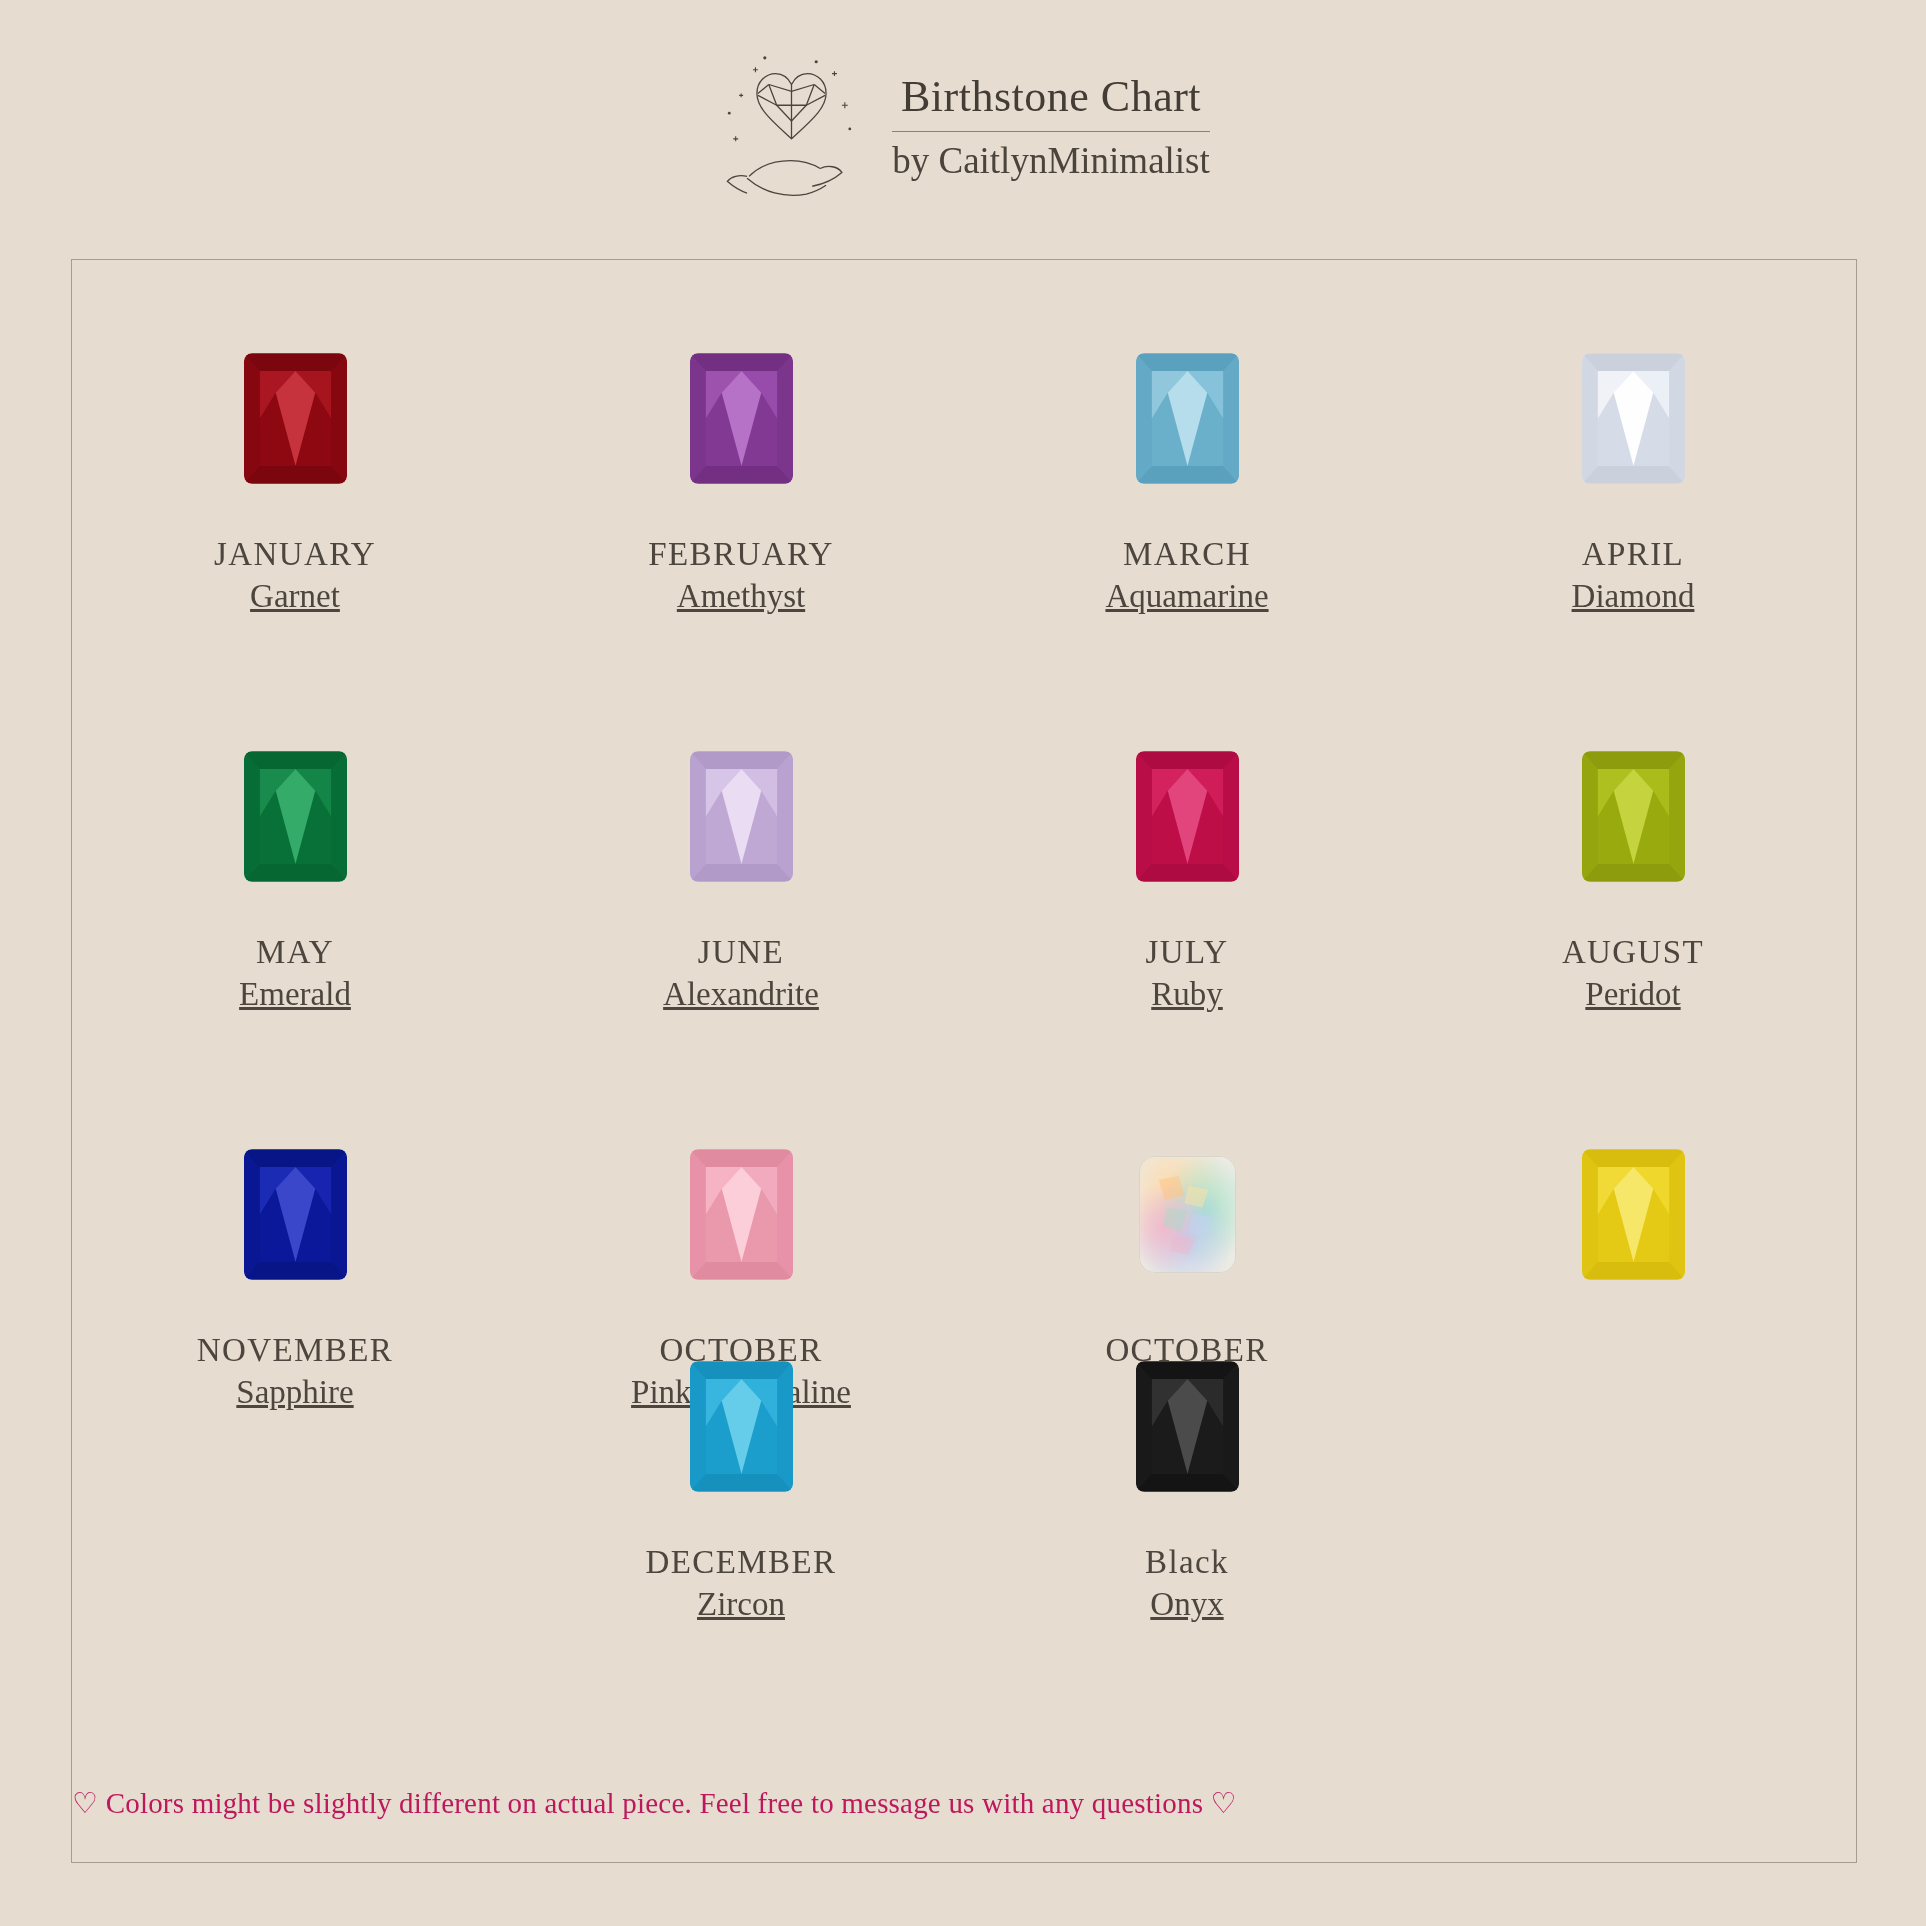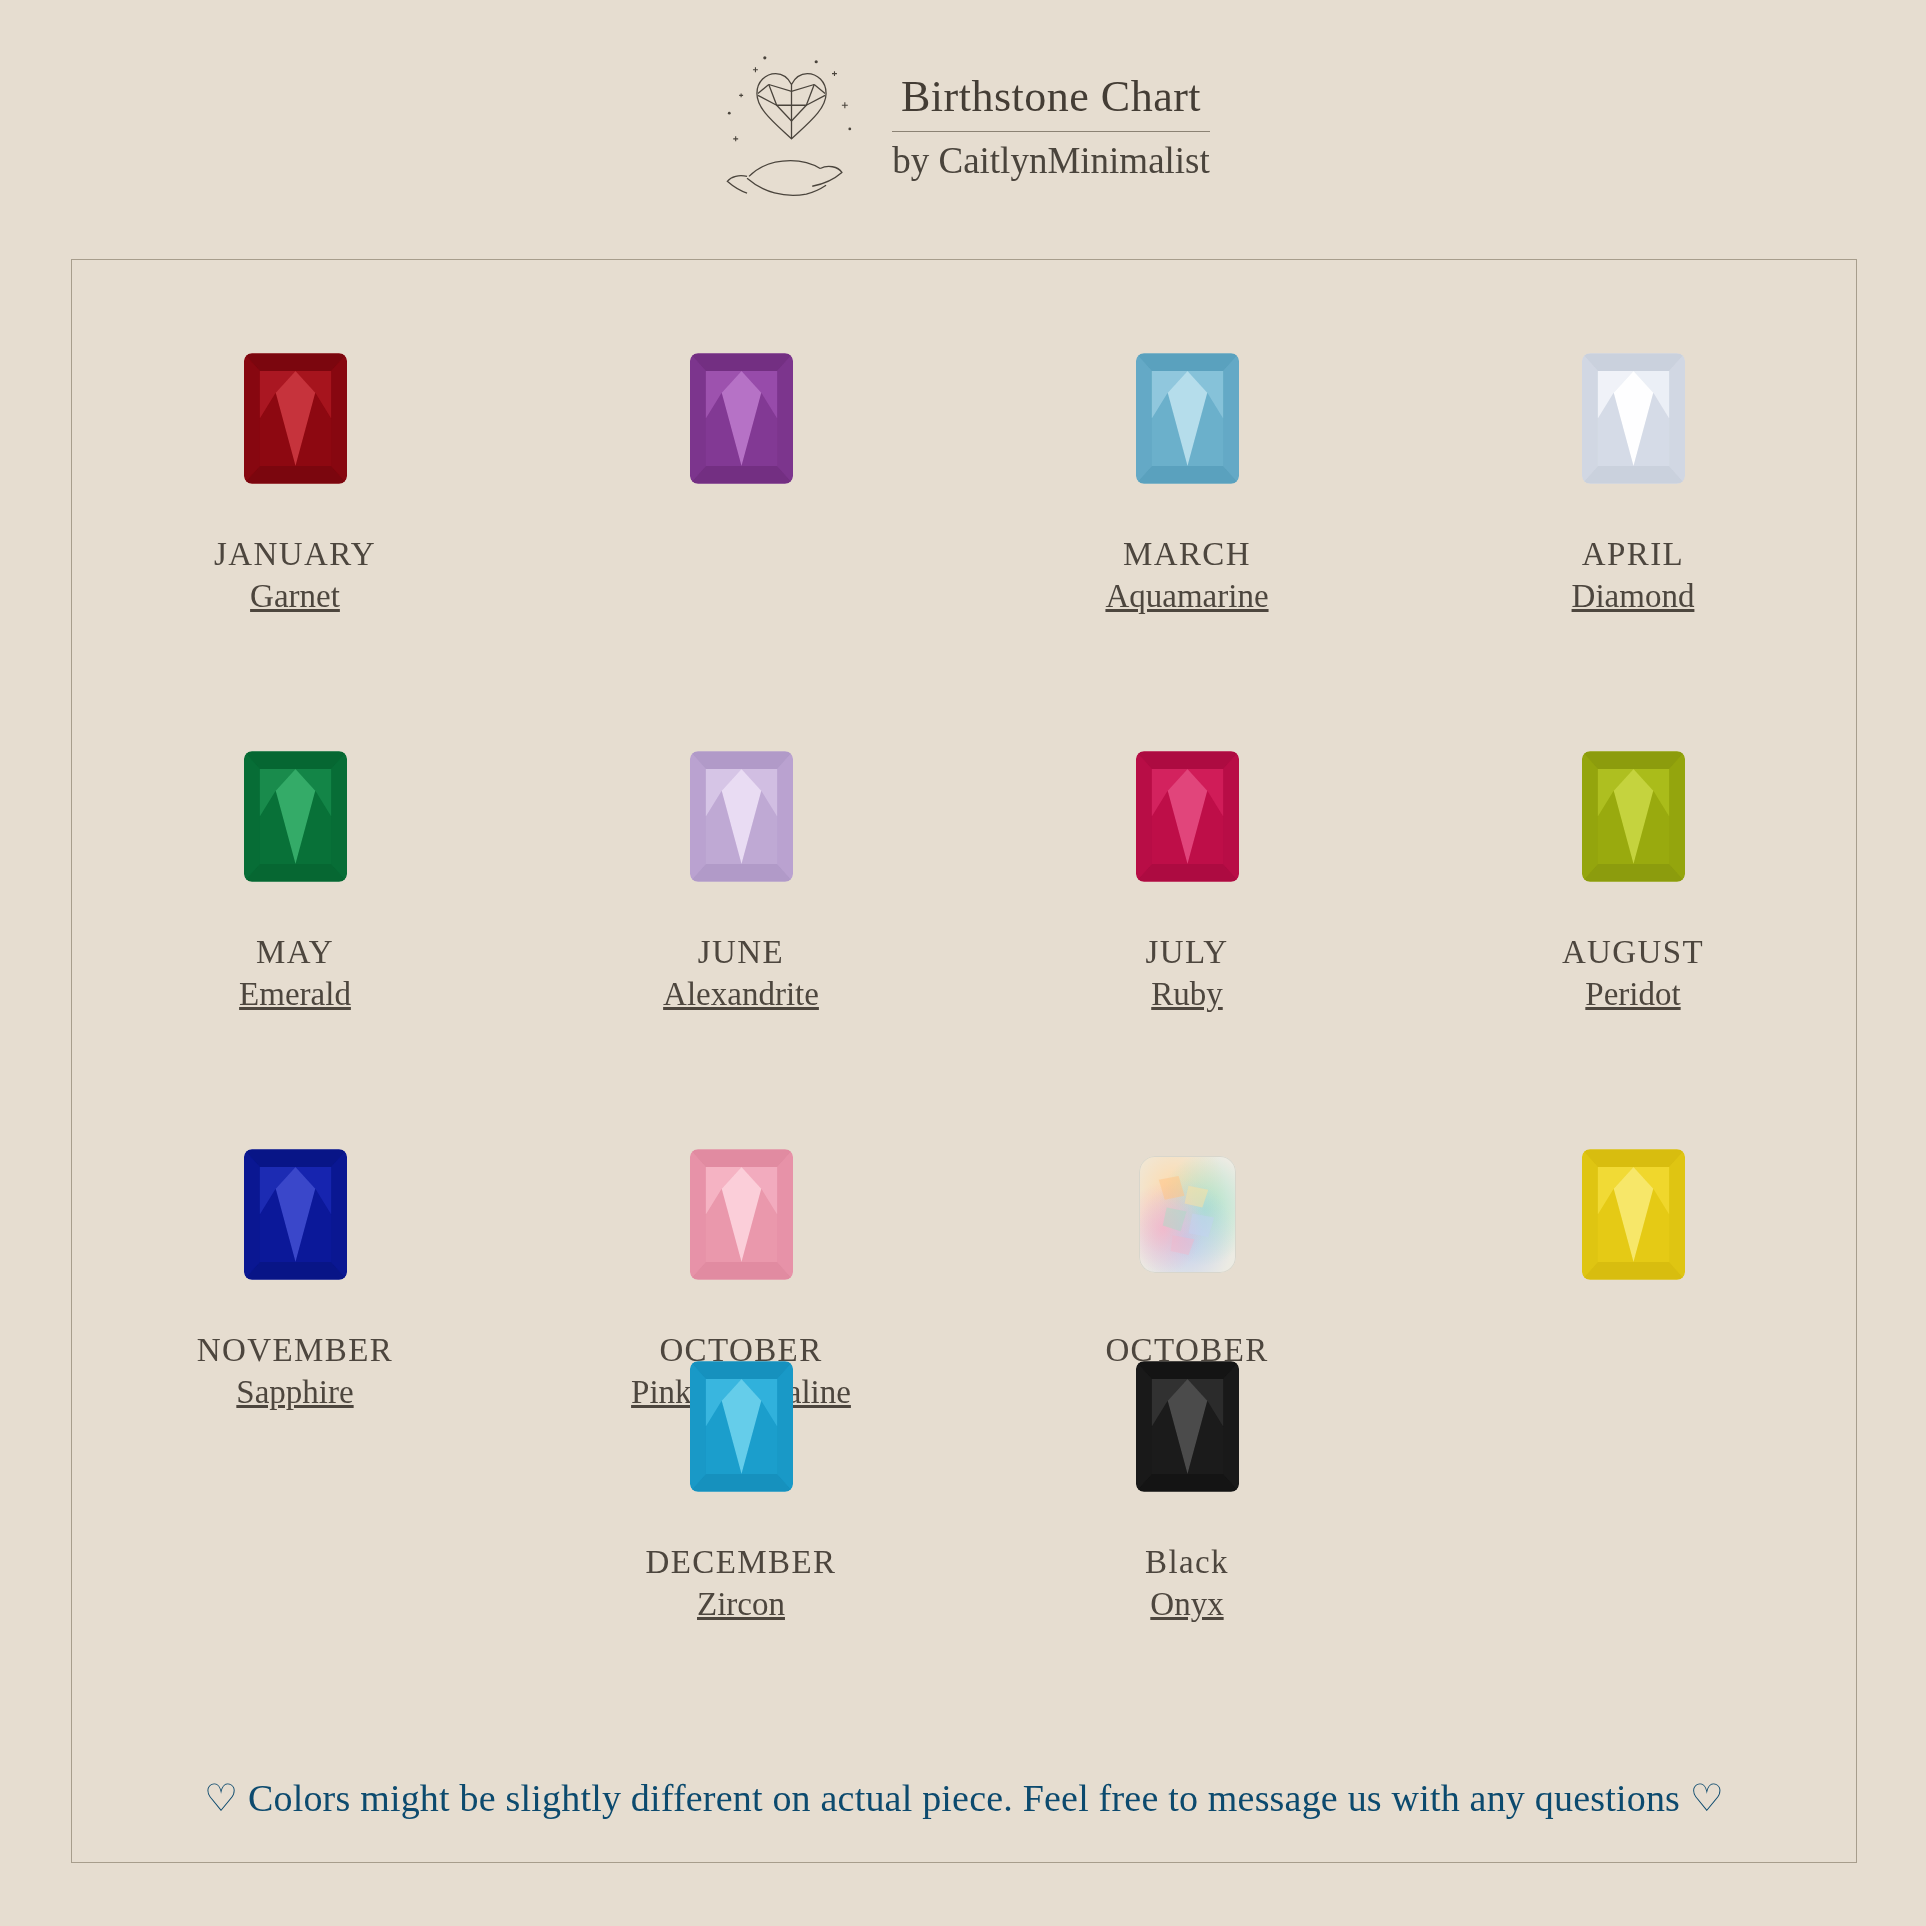--- a/index.html
+++ b/index.html
@@ -129,23 +129,23 @@
     width: 100%;
     display: grid;
     grid-template-columns: repeat(4, 1fr);
   }
 
   .footer-note {
     position: absolute;
     left: 0;
     bottom: 42px;
     width: 100%;
-    text-align: center;
-    font-size: 38px;
-    color: #0c4a6e;
+    text-align: left;
+    font-size: 29px;
+    color: #be185d;
     letter-spacing: 0.2px;
   }
 </style>
 </head>
 <body>
 
 <div class="page">
 
   <div class="header">
     <div class="logo-mark">
@@ -234,20 +234,24 @@
                 <polygon points="0,0 16,18 16,114 0,132" fill="#5d2369" opacity=".35"></polygon>
                 <polygon points="104,0 88,18 88,114 104,132" fill="#5d2369" opacity=".35"></polygon>
                 <polygon points="52,18 72,40 52,114 32,40" fill="#c07fd0" opacity=".8"></polygon>
                 <polygon points="52,18 32,40 16,66 16,18" fill="#c07fd0" opacity=".3"></polygon>
                 <polygon points="52,18 72,40 88,66 88,18" fill="#c07fd0" opacity=".2"></polygon>
                 <polygon points="16,66 32,40 52,114 16,114" fill="#5d2369" opacity=".22"></polygon>
                 <polygon points="88,66 72,40 52,114 88,114" fill="#5d2369" opacity=".22"></polygon>
               </g>
             </svg>
           </div>
+        </div>
+        <div class="labels">
+          <div class="month">FEBRUARY</div>
+          <div class="stone">Amethyst</div>
         </div>
       </div>
 
       <div class="cell">
         <div class="gem-wrap">
           <div class="gem">
             <svg viewBox="0 0 104 132" width="103" height="131">
               <defs>
                   <clipPath id="c2">
                     <rect x="0" y="0" width="104" height="132" rx="8"></rect>

